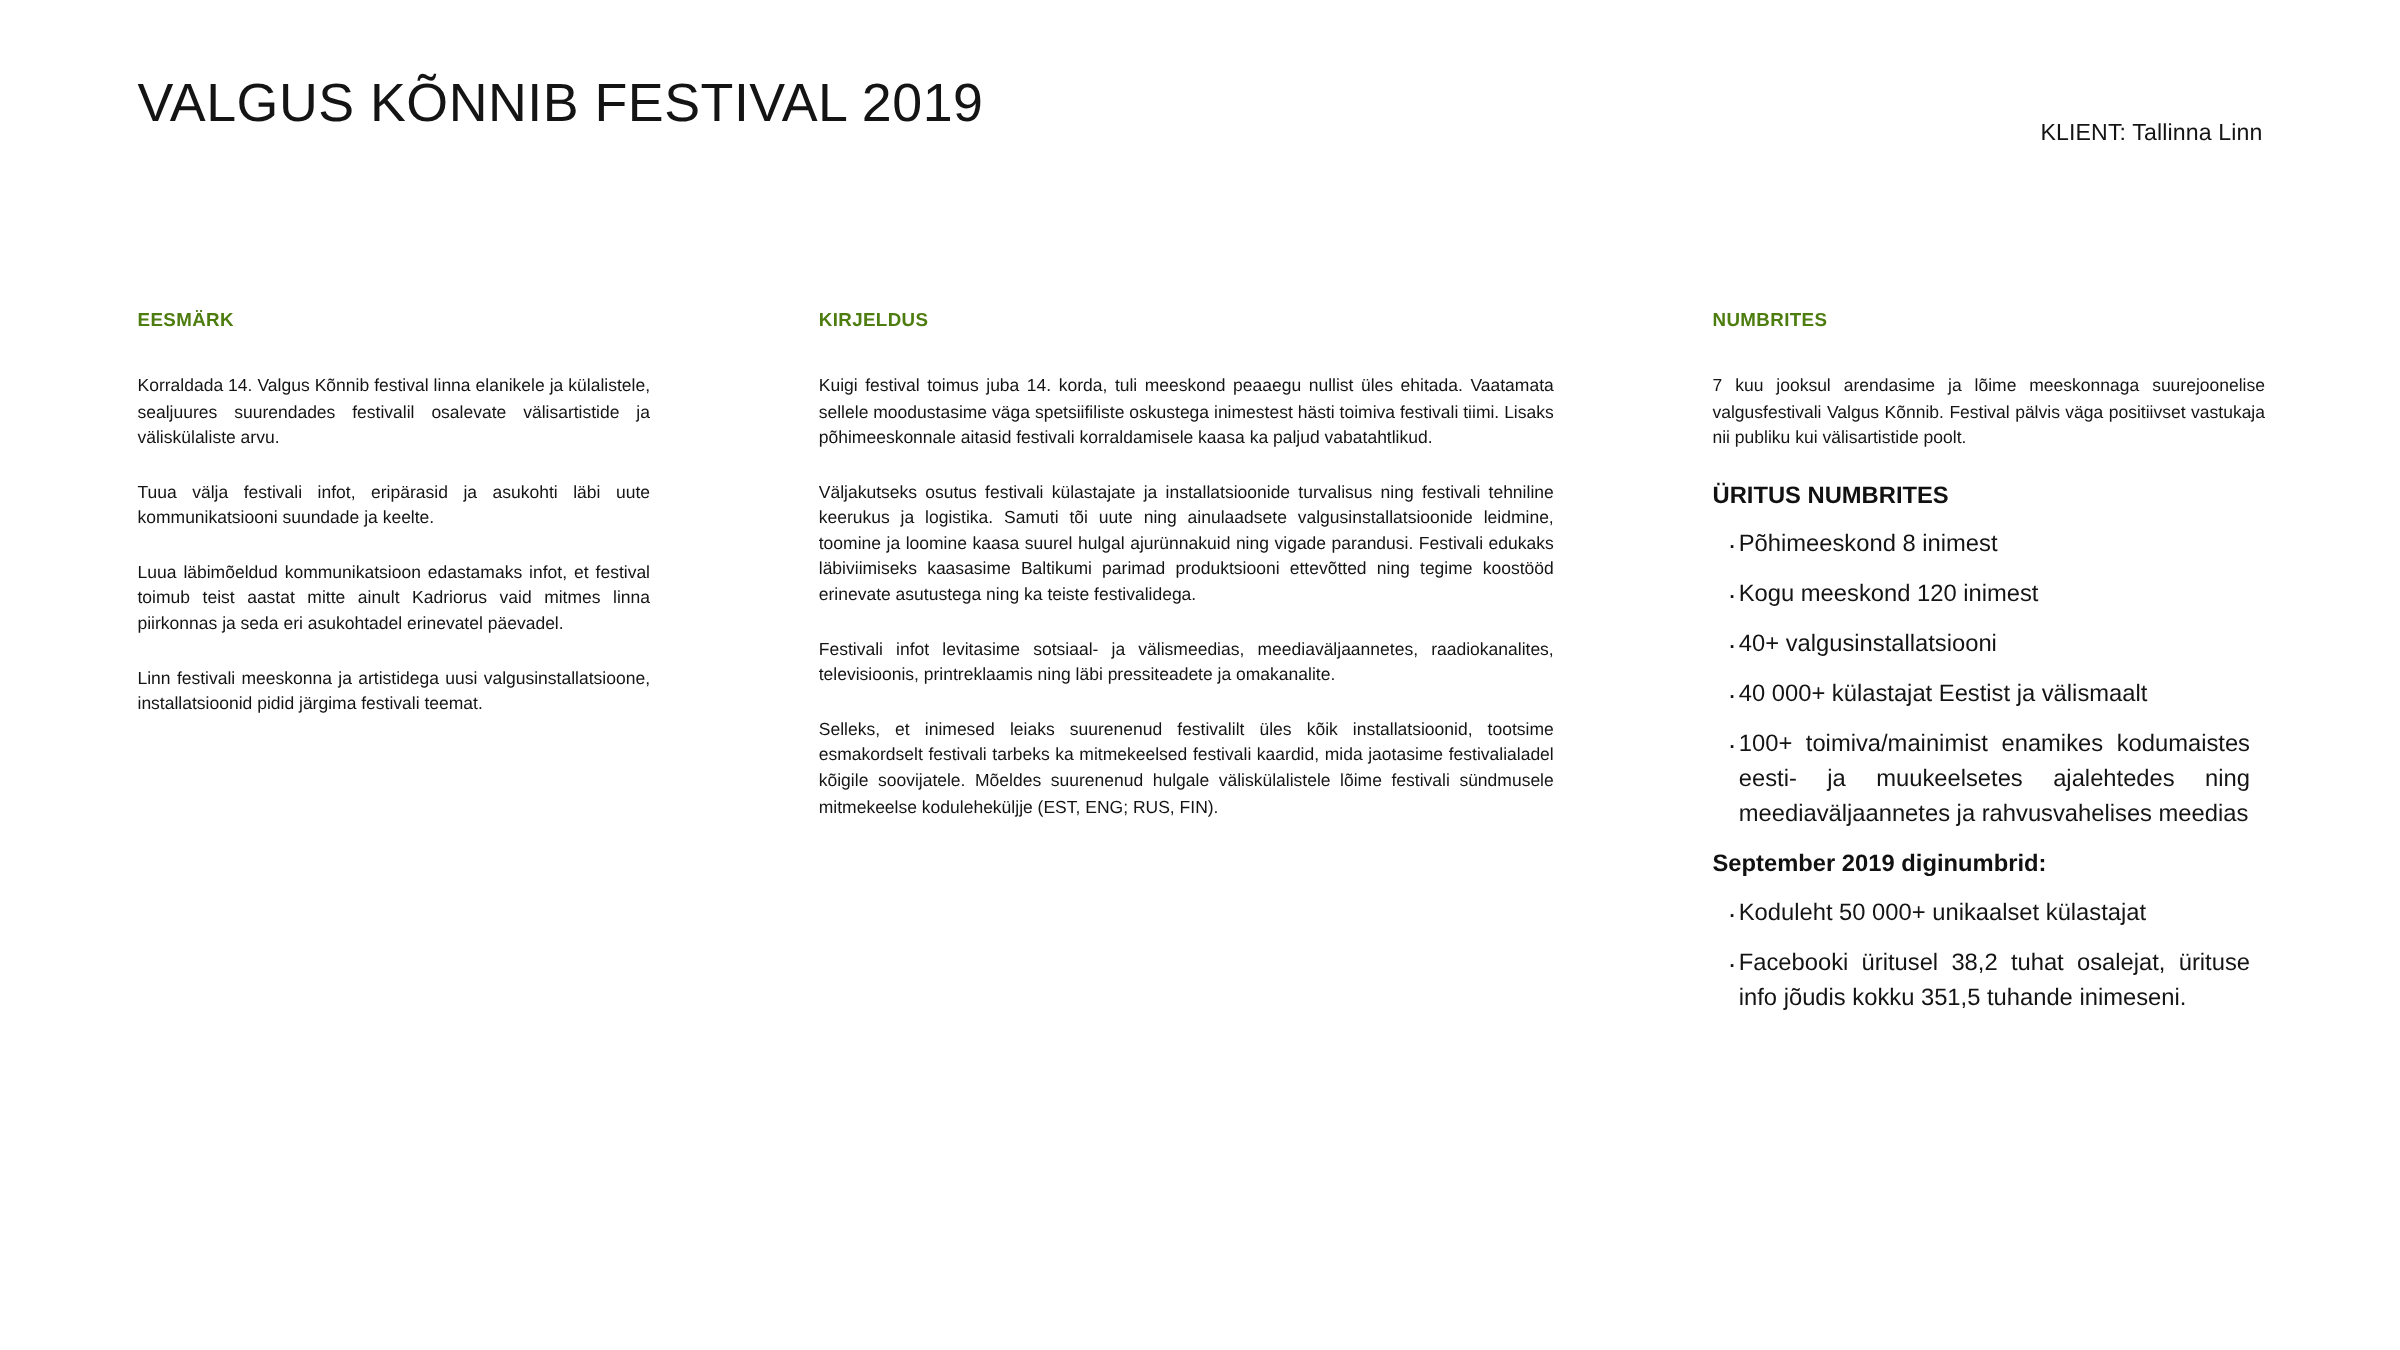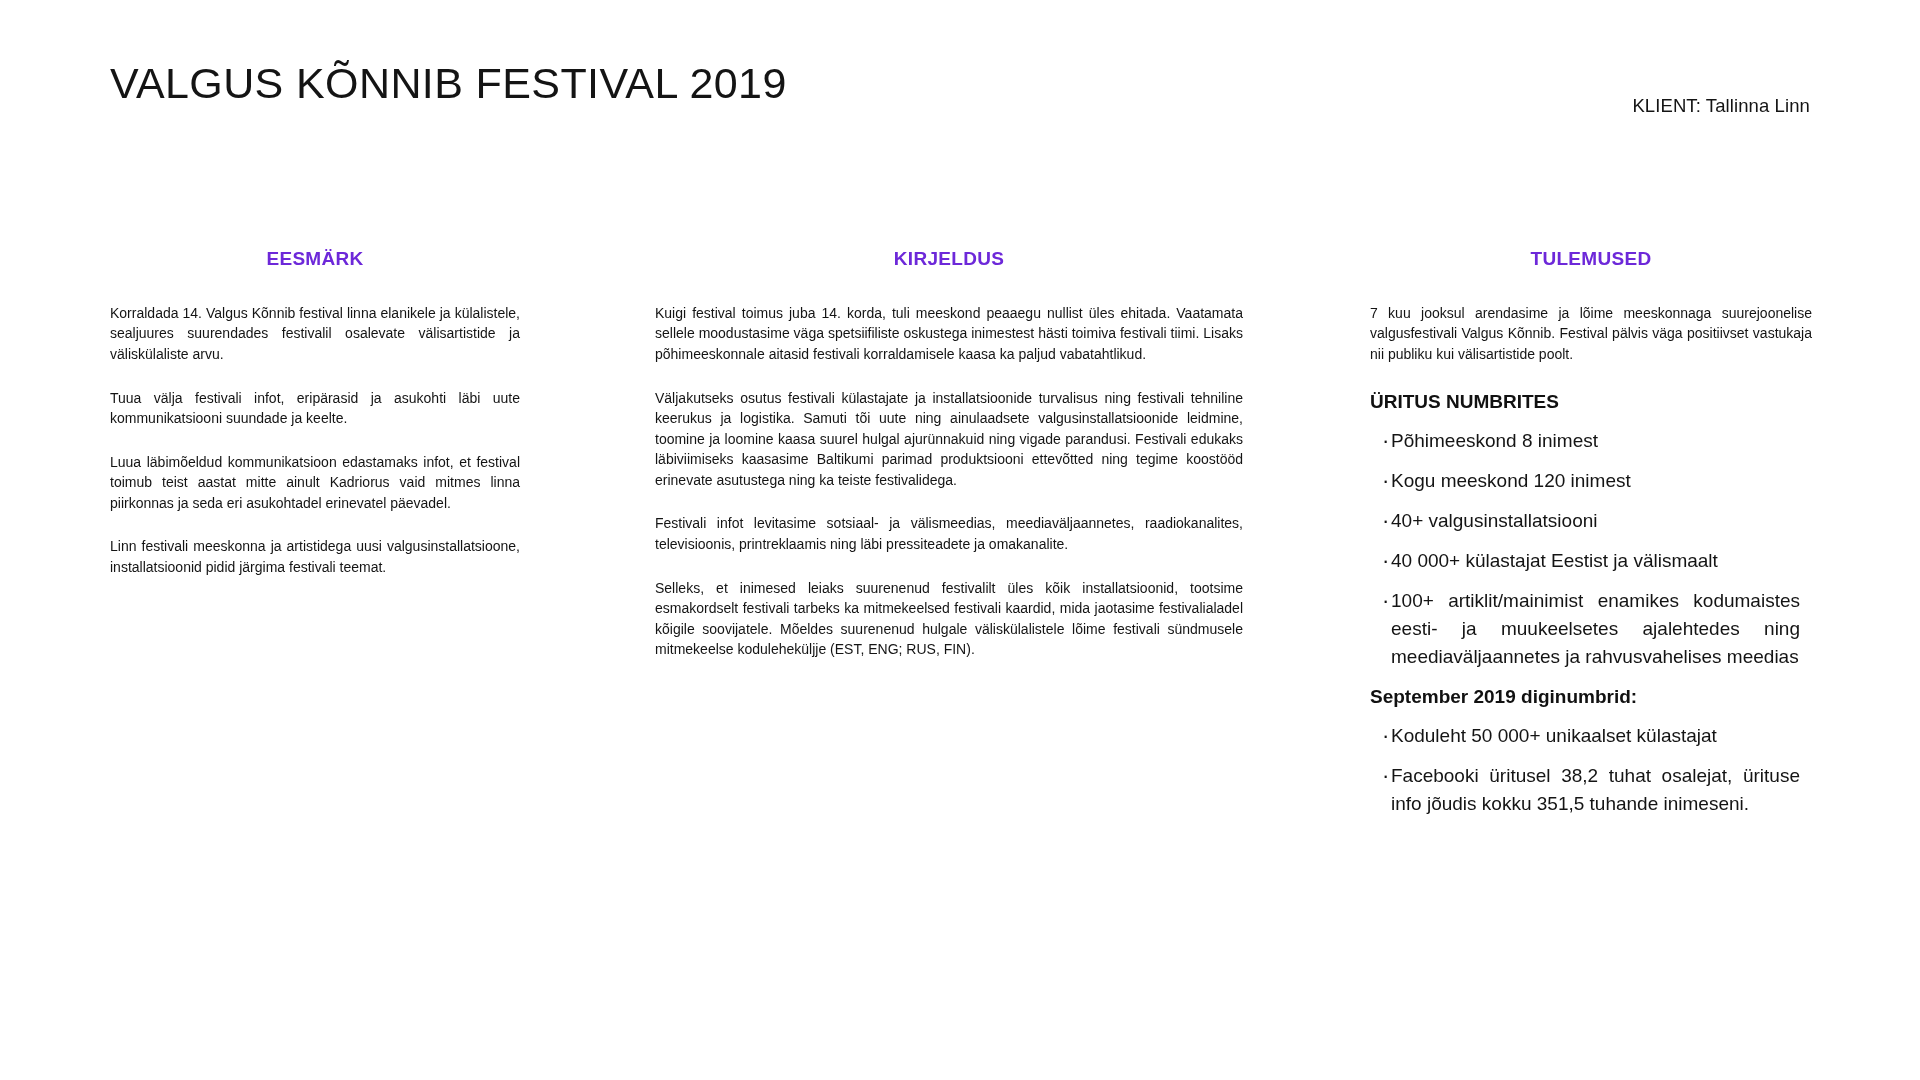--- a/index.html
+++ b/index.html
@@ -56,25 +56,24 @@
   .col {
     position: absolute;
     top: 0;
   }
 
   .col-1 { left: 110px;  width: 410px; }
   .col-2 { left: 655px;  width: 588px; }
   .col-3 { left: 1370px; width: 442px; }
 
   .col-heading {
-    font-size: 19px;
+    font-size: 15px;
     font-weight: bold;
-    text-align: center;
     letter-spacing: 0.3px;
-    color: #6d28d9;
+    color: #4d7c0f;
     margin: 0 0 32px 0;
     line-height: 1.2;
   }
 
   .para {
     font-size: 14px;
     line-height: 1.47;
     text-align: justify;
     text-justify: inter-word;
     margin: 0 0 23px 0;
@@ -138,32 +137,32 @@
 
     <div class="col col-2">
       <div class="col-heading">KIRJELDUS</div>
       <p class="para">Kuigi festival toimus juba 14. korda, tuli meeskond peaaegu nullist üles ehitada. Vaatamata sellele moodustasime väga spetsiifiliste oskustega inimestest hästi toimiva festivali tiimi. Lisaks põhimeeskonnale aitasid festivali korraldamisele kaasa ka paljud vabatahtlikud.</p>
       <p class="para">Väljakutseks osutus festivali külastajate ja installatsioonide turvalisus ning festivali tehniline keerukus ja logistika. Samuti tõi uute ning ainulaadsete valgusinstallatsioonide leidmine, toomine ja loomine kaasa suurel hulgal ajurünnakuid ning vigade parandusi. Festivali edukaks läbiviimiseks kaasasime Baltikumi parimad produktsiooni ettevõtted ning tegime koostööd erinevate asutustega ning ka teiste festivalidega.</p>
       <p class="para">Festivali infot levitasime sotsiaal- ja välismeedias, meediaväljaannetes, raadiokanalites, televisioonis, printreklaamis ning läbi pressiteadete ja omakanalite.</p>
       <p class="para">Selleks, et inimesed leiaks suurenenud festivalilt üles kõik installatsioonid, tootsime esmakordselt festivali tarbeks ka mitmekeelsed festivali kaardid, mida jaotasime festivalialadel kõigile soovijatele. Mõeldes suurenenud hulgale väliskülalistele lõime festivali sündmusele mitmekeelse koduleheküljje (EST, ENG; RUS, FIN).</p>
     </div>
 
     <div class="col col-3">
-      <div class="col-heading">TULEMUSED</div>
+      <div class="col-heading">NUMBRITES</div>
 
       <p class="para">7 kuu jooksul arendasime ja lõime meeskonnaga suurejoonelise valgusfestivali Valgus Kõnnib. Festival pälvis väga positiivset vastukaja nii publiku kui välisartistide poolt.</p>
 
       <div class="sub-heading">ÜRITUS NUMBRITES</div>
 
       <ul class="bullet-list">
         <li>Põhimeeskond 8 inimest</li>
         <li>Kogu meeskond 120 inimest</li>
         <li>40+ valgusinstallatsiooni</li>
         <li>40 000+ külastajat Eestist ja välismaalt</li>
-        <li>100+ artiklit/mainimist enamikes kodumaistes eesti- ja muukeelsetes ajalehtedes ning meediaväljaannetes ja rahvusvahelises meedias</li>
+        <li>100+ toimiva/mainimist enamikes kodumaistes eesti- ja muukeelsetes ajalehtedes ning meediaväljaannetes ja rahvusvahelises meedias</li>
       </ul>
 
       <div class="sub-heading">September 2019 diginumbrid:</div>
 
       <ul class="bullet-list">
         <li>Koduleht 50 000+ unikaalset külastajat</li>
         <li>Facebooki üritusel 38,2 tuhat osalejat, ürituse info jõudis kokku 351,5 tuhande inimeseni.</li>
       </ul>
     </div>
 

